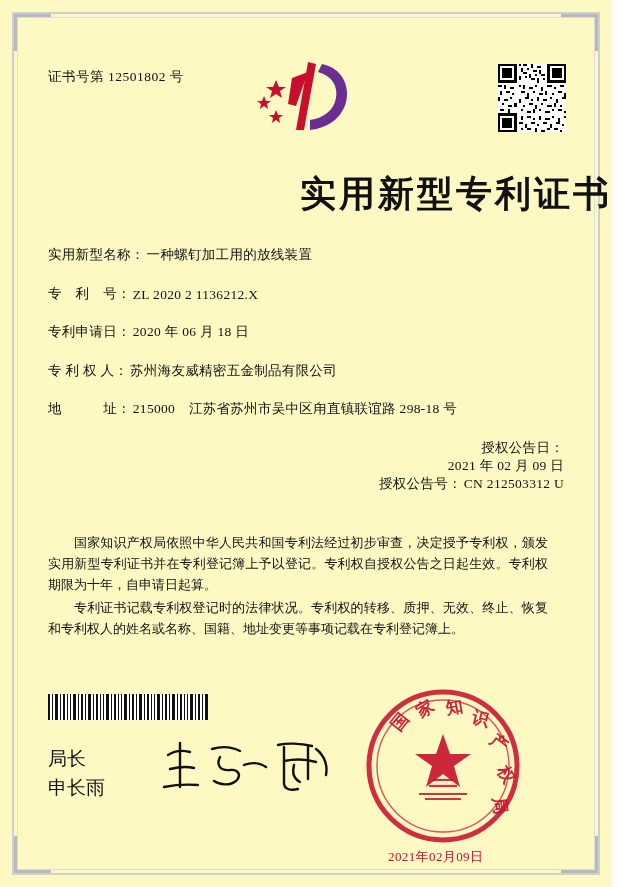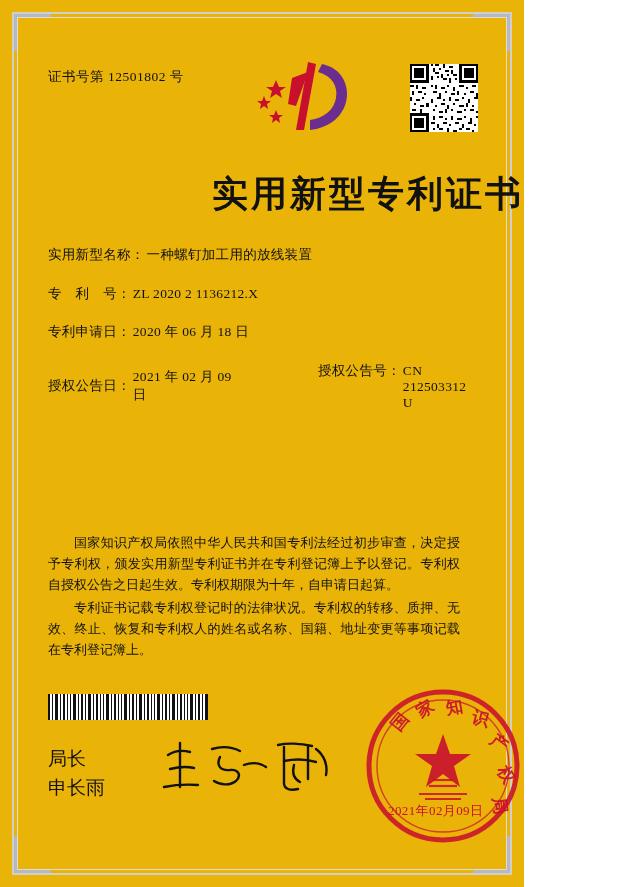--- a/index.html
+++ b/index.html
@@ -6,23 +6,23 @@
     margin: 0;
     padding: 0;
     background: #ffffff;
   }
   body {
     font-family: "Liberation Serif", "DejaVu Serif", serif;
     color: #1a1a1a;
   }
   .page {
     position: relative;
-    width: 524px;
+    width: 612px;
     height: 887px;
-    background: #eab308;
+    background: #fef9c3;
     overflow: hidden;
     box-sizing: border-box;
   }
   
   .frame-outer {
     position: absolute;
     left: 12px;
     top: 12px;
     right: 12px;
     bottom: 12px;
@@ -88,35 +88,36 @@
   }
 
   .fields {
     position: absolute;
     left: 48px;
     top: 246px;
     right: 48px;
   }
   .field-row {
     display: flex;
-    align-items: center;
+    align-items: flex-end;
     margin-bottom: 20.5px;
     font-size: 13.5px;
     color: #111;
   }
   .field-label {
     white-space: nowrap;
     letter-spacing: 0.3px;
   }
   .field-value {
     margin-left: 2px;
     letter-spacing: 0.3px;
   }
   .field-row.two-col {
     justify-content: flex-start;
+    flex-direction: column;
   }
   .col-right {
     margin-left: 86px;
     display: flex;
     align-items: baseline;
   }
 
   .paras {
     position: absolute;
     left: 48px;
@@ -161,21 +162,21 @@
     position: absolute;
     left: 363px;
     top: 686px;
     width: 160px;
     height: 160px;
   }
 
   .seal-date {
     position: absolute;
     left: 388px;
-    top: 802px;
+    top: 848px;
     font-size: 13px;
     color: #c8102e;
     letter-spacing: 0.4px;
   }
 
   .footer {
     position: absolute;
     left: 0;
     right: 0;
     top: 845px;
@@ -328,21 +329,29 @@
     <div class="field-row">
       <span class="field-label">专　利　号：</span>
       <span class="field-value">ZL 2020 2 1136212.X</span>
     </div>
 
     <div class="field-row">
       <span class="field-label">专利申请日：</span>
       <span class="field-value">2020 年 06 月 18 日</span>
     </div>
 
-
+    <div class="field-row">
+      <span class="field-label">专 利 权 人：</span>
+      <span class="field-value">苏州海友威精密五金制品有限公司</span>
+    </div>
+
+    <div class="field-row">
+      <span class="field-label">地　　　址：</span>
+      <span class="field-value">215000　江苏省苏州市吴中区甪直镇联谊路 298-18 号</span>
+    </div>
 
     <div class="field-row two-col">
       <span class="field-label">授权公告日：</span>
       <span class="field-value">2021 年 02 月 09 日</span>
       <span class="col-right">
         <span class="field-label">授权公告号：</span>
         <span class="field-value">CN 212503312 U</span>
       </span>
     </div>
 

